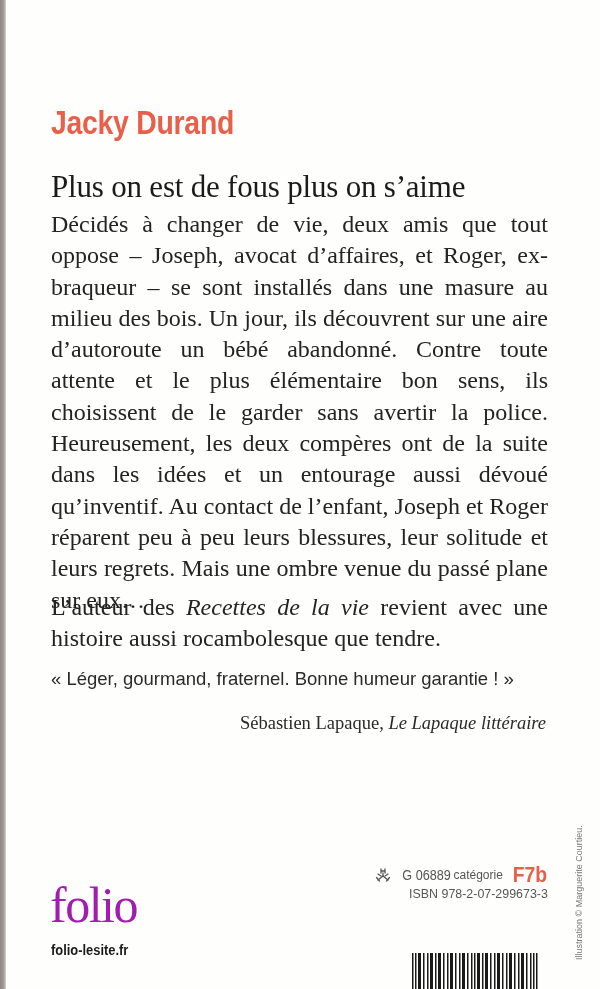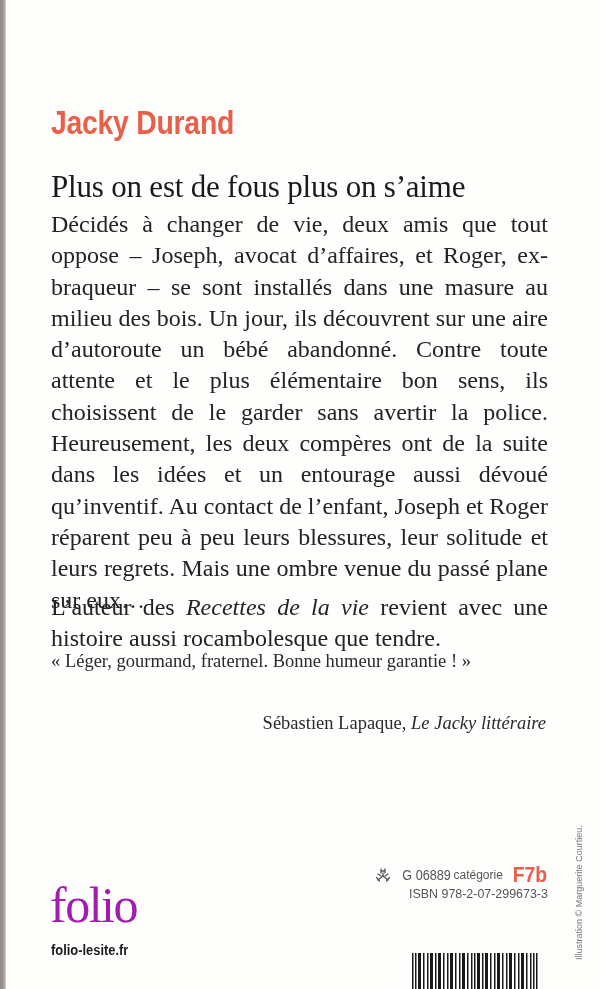--- a/index.html
+++ b/index.html
@@ -63,22 +63,22 @@
       color: #232323;
       text-align: justify;
       text-align-last: left;
     }
     .para1 { top: 209px; }
     .para2 { top: 592px; }
     .para2 i { font-style: italic; }
     .quote {
       position: absolute;
       left: 51px;
-      top: 652px;
-      font-family: Liberation Serif, serif;
+      top: 670px;
+      font-family: Liberation Sans, sans-serif;
       font-size: 18.5px;
       color: #2a2a2a;
       white-space: nowrap;
       line-height: 1;
     }
     .attribution {
       position: absolute;
       right: 54px;
       top: 714px;
       font-family: "Liberation Serif", serif;
@@ -186,21 +186,21 @@
   <div class="spine-edge"></div>
 
   <div class="author">Jacky Durand</div>
   <div class="title">Plus on est de fous plus on s’aime</div>
 
   <div class="body-text para1">Décidés à changer de vie, deux amis que tout oppose – Joseph, avocat d’affaires, et Roger, ex-braqueur – se sont installés dans une masure au milieu des bois. Un jour, ils découvrent sur une aire d’autoroute un bébé abandonné. Contre toute attente et le plus élémentaire bon sens, ils choisissent de le garder sans avertir la police. Heureusement, les deux compères ont de la suite dans les idées et un entourage aussi dévoué qu’inventif. Au contact de l’enfant, Joseph et Roger réparent peu à peu leurs blessures, leur solitude et leurs regrets. Mais une ombre venue du passé plane sur eux…</div>
 
   <div class="body-text para2"><span>L’auteur des </span><i>Recettes de la vie</i><span> revient avec une histoire aussi rocambolesque que tendre.</span></div>
 
   <div class="quote">« Léger, gourmand, fraternel. Bonne humeur garantie ! »</div>
-  <div class="attribution"><span>Sébastien Lapaque, </span><i>Le Jacky littéraire</i></div>
+  <div class="attribution"><span>Sébastien Lapaque, </span><i>Le Lapaque littéraire</i></div>
 
   <div class="meta-line">
     <svg class="logo-mark" viewBox="0 0 16 14" width="16" height="14">
       <g fill="none" stroke="#555" stroke-width="1.3" stroke-linecap="round">
         <path d="M6 1 L6 5 M10 1 L10 5 M6 3 L10 3"></path>
         <path d="M8 5 L8 8"></path>
         <path d="M8 8 L3 12 M8 8 L13 12"></path>
         <path d="M1.5 9.5 L4.5 13 M14.5 9.5 L11.5 13"></path>
         <path d="M3 6 L6 8 M13 6 L10 8"></path>
       </g>

